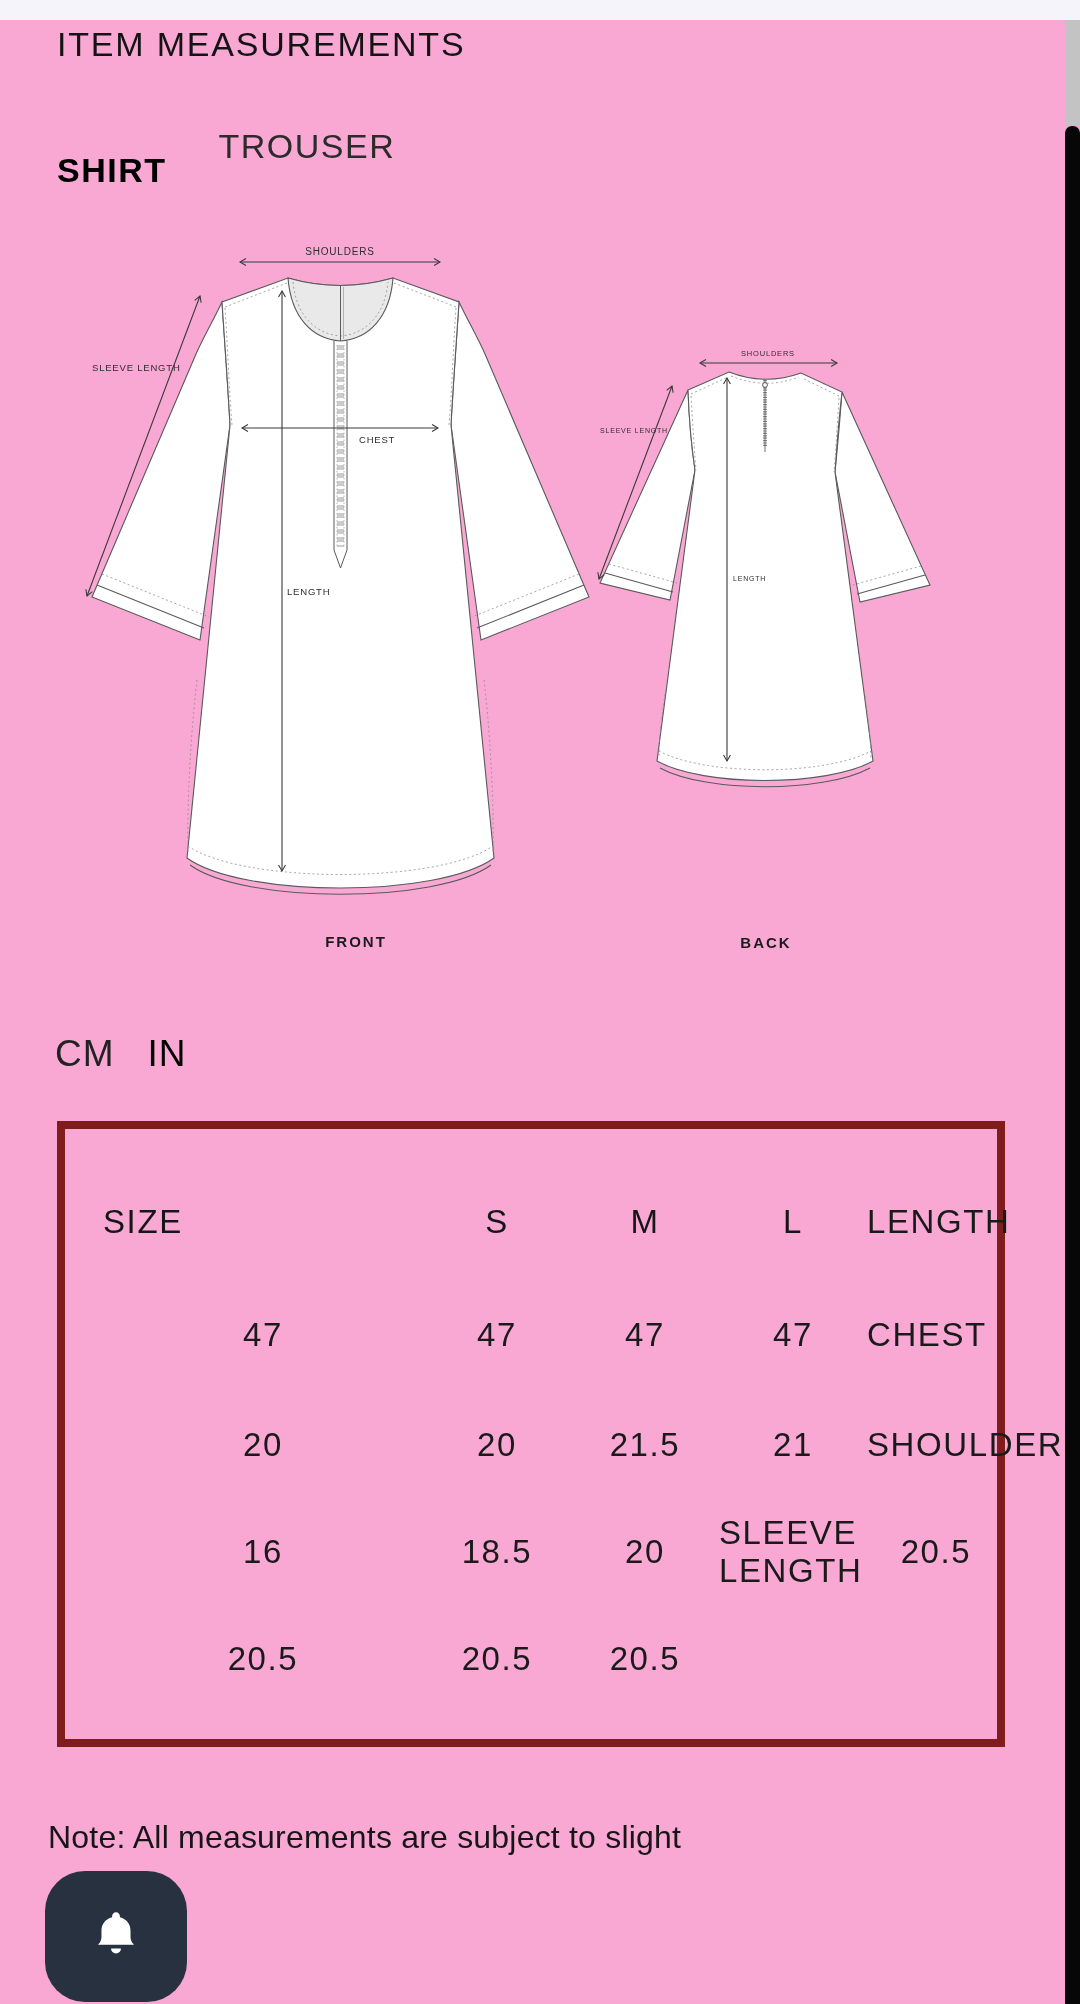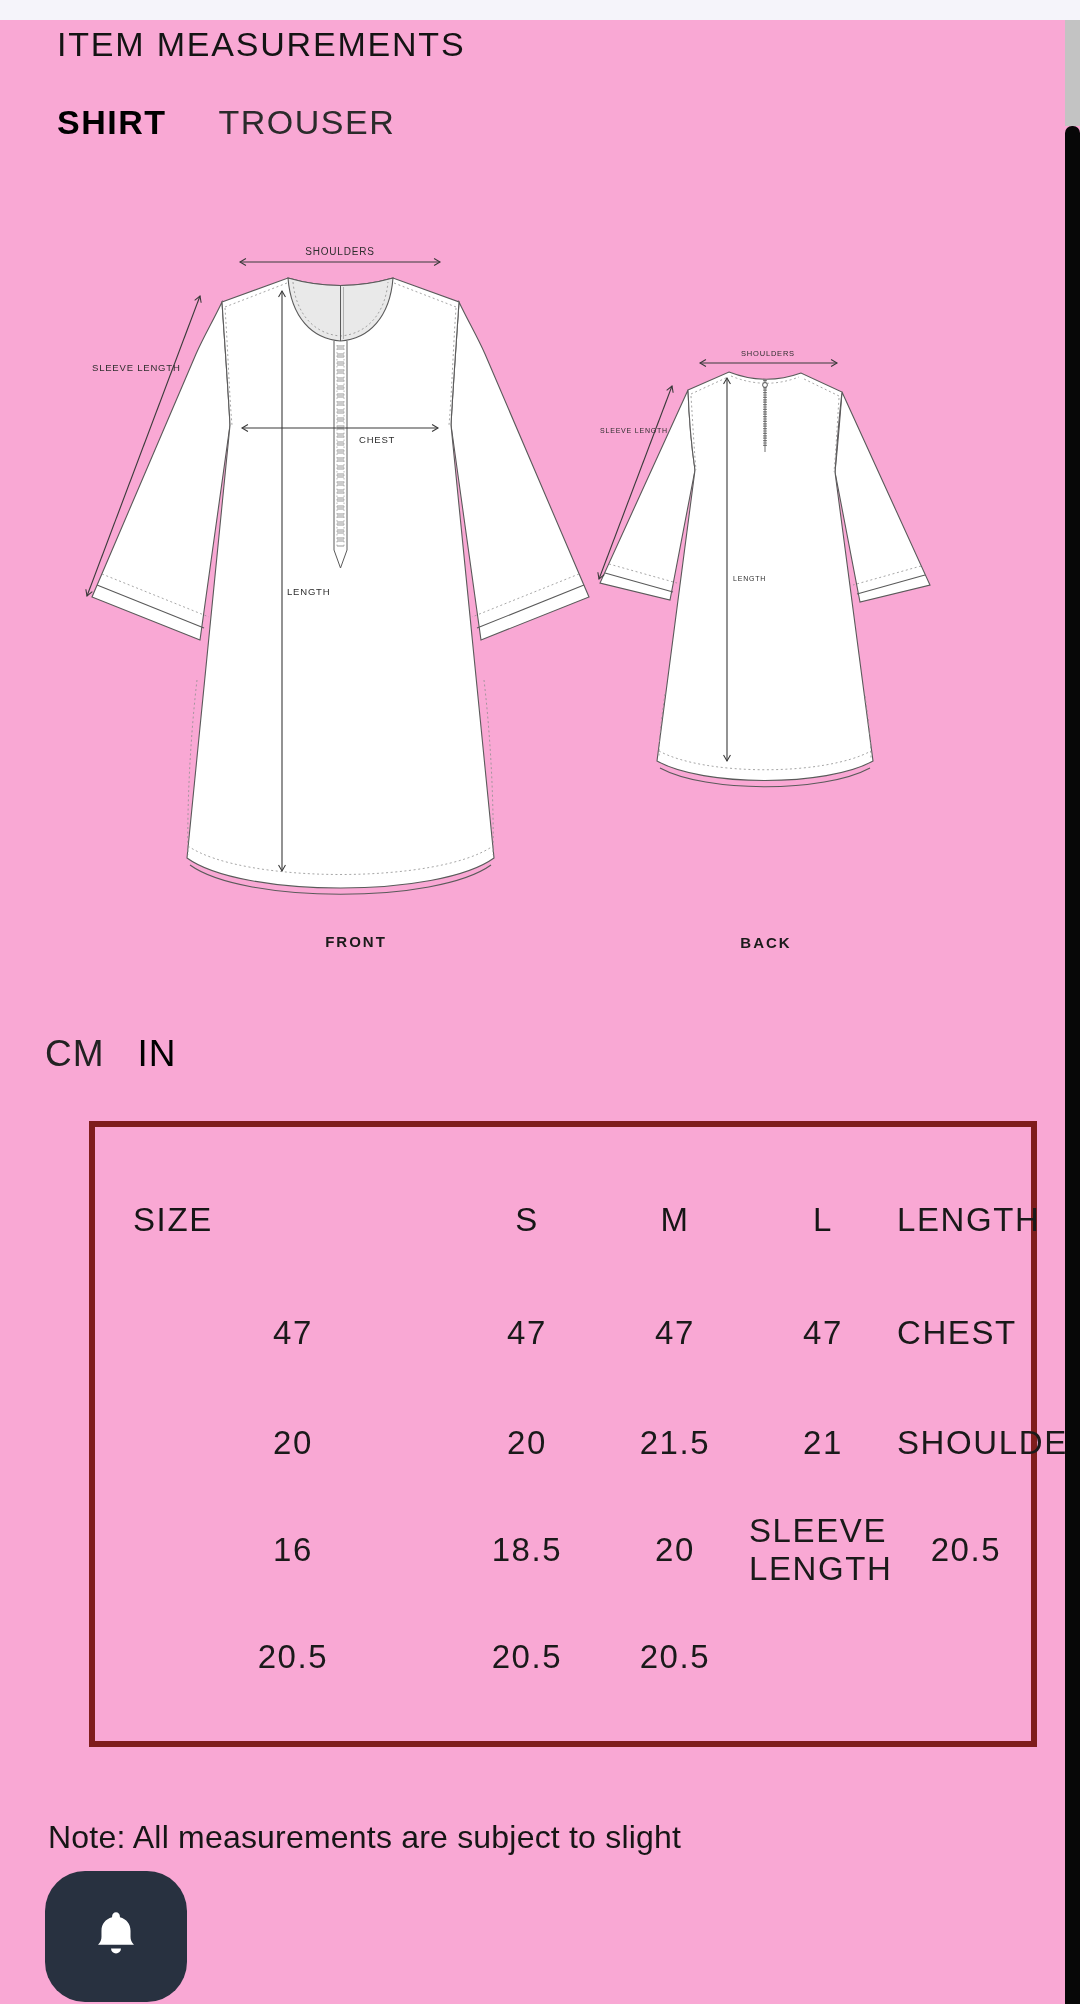--- a/index.html
+++ b/index.html
@@ -12,45 +12,45 @@
   .scroll-thumb{position:absolute;right:0;top:126px;width:15px;height:1878px;background:#070707;border-radius:7px 7px 0 0;}
 
   .page-title{
     position:absolute;left:57px;top:24px;margin:0;
     font-size:34px;font-weight:500;letter-spacing:1.8px;color:#141414;line-height:1.2;
   }
   .tabs{position:absolute;left:57px;top:102px;display:flex;gap:52px;}
   .tab{background:none;border:none;padding:0;margin:0;cursor:pointer;
     font-family:"Liberation Sans",sans-serif;font-size:34px;letter-spacing:1.5px;
     color:#2b2b2b;font-weight:400;line-height:1.2;}
-  .tab.active{font-weight:700;color:#000;}
+  .tab.active{font-weight:700;color:#000;margin-top:48px;}
 
   .diagram{position:absolute;left:0;top:0;}
   .svg-front{position:absolute;left:57px;top:175px;}
   .svg-back{position:absolute;left:569px;top:256px;}
   .sketch-line{fill:none;stroke:#5a5a5a;stroke-width:1.1;}
   .sketch-fill{fill:#ffffff;stroke:#5a5a5a;stroke-width:1.1;}
   .dotted{fill:none;stroke:#8f8f8f;stroke-width:0.8;stroke-dasharray:2,2.6;}
   .arrow{fill:none;stroke:#3a3a3a;stroke-width:1.1;}
   .diag-label{fill:#2e2e2e;letter-spacing:0.8px;}
   .diag-caption{fill:#1b1b1b;font-weight:700;letter-spacing:2px;}
 
-  .units{position:absolute;left:45px;top:1032px;display:flex;gap:33px;}
+  .units{position:absolute;left:55px;top:1032px;display:flex;gap:33px;}
   .unit{background:none;border:none;padding:0;margin:0;cursor:pointer;
     font-family:"Liberation Sans",sans-serif;font-size:37px;letter-spacing:1px;
     color:#222;font-weight:400;line-height:1.2;}
   .unit.active{font-weight:400;color:#000;text-align:right;}
 
   .size-table{
     position:absolute;left:57px;top:1121px;width:948px;height:626px;
-    border:6px solid #7f1d1d;box-sizing:border-box;
+    border:8px solid #7f1d1d;box-sizing:border-box;
     display:grid;grid-template-columns:320px 148px 148px 148px 138px;
     grid-template-rows:114px 112px 107px 107px 107px;
     padding:36px 0 0 38px;
-    font-size:33px;letter-spacing:1.6px;color:#1a1a1a;margin-left:32px;
+    font-size:33px;letter-spacing:1.6px;color:#1a1a1a;
   }
   .cell{display:flex;align-items:center;}
   .cell.head{font-weight:400;color:#161616;}
   .cell.val{justify-content:center;}
 
   .note-line{position:absolute;left:48px;font-size:32px;color:#161616;letter-spacing:0.2px;line-height:1.2;}
   .note-1{top:1818px;}
   .note-2{top:1889px;}
 
   .bell-button{

